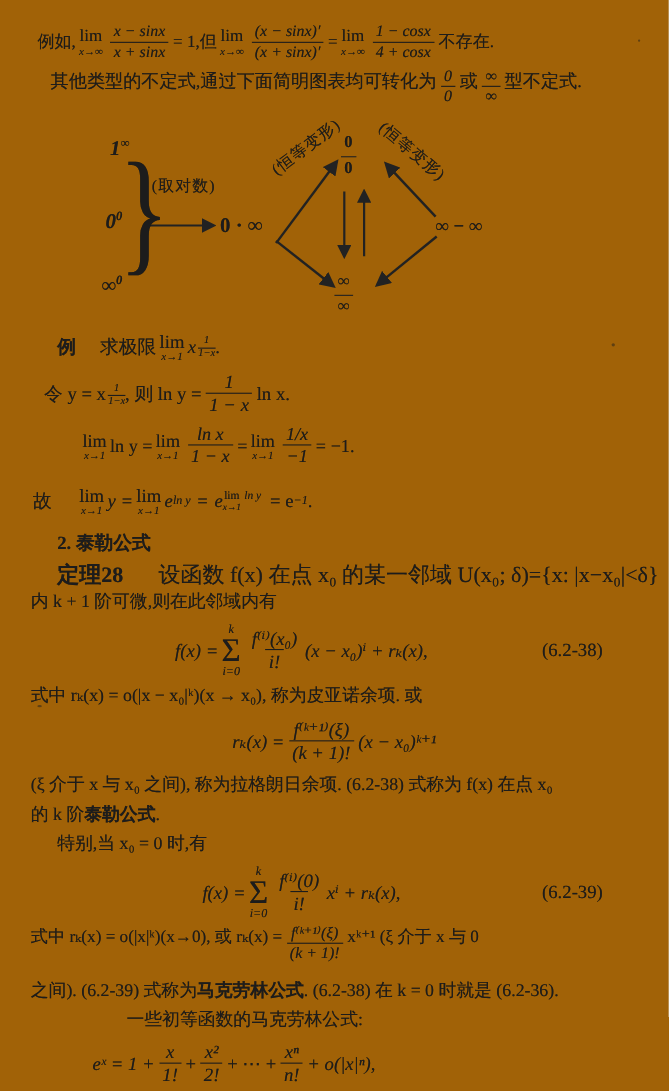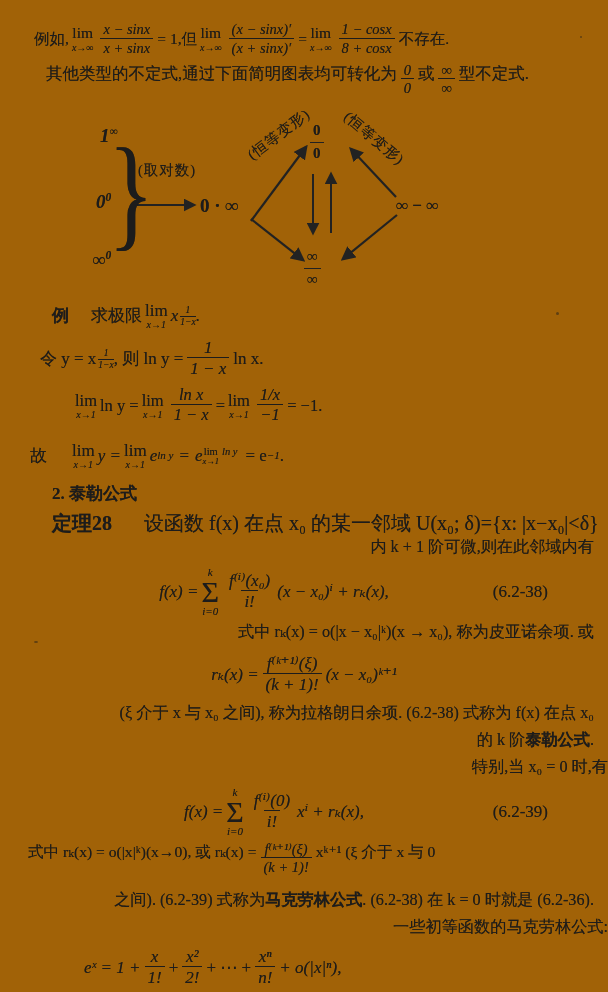--- a/index.html
+++ b/index.html
@@ -76,21 +76,21 @@
 
   .r-ex { padding-left:52px; height:40px; display:flex; align-items:center; white-space:nowrap; }
   .r-let { padding-left:40px; height:46px; display:flex; align-items:center; white-space:nowrap; }
   .r-chain { padding-left:72px; height:48px; display:flex; align-items:center;
              white-space:nowrap; font-size:16.5px; }
   .r-gu { padding-left:30px; height:52px; display:flex; align-items:center; white-space:nowrap; }
   .gap1 { width:22px; display:inline-block; }
 
   .r-h2 { padding-left:52px; height:27px; font-weight:bold; }
   .r-thm1 { padding-left:52px; height:27px; font-size:20px; white-space:nowrap; }
-  .r-line { height:27px; font-size:16.2px;text-align:right; }
+  .r-line { height:27px; font-size:16.2px; }
 
   .eqrow { position:relative; display:flex; align-items:center; justify-content:center;
            white-space:nowrap; }
   .eqrow .tag { position:absolute; right:60px; top:50%; transform:translateY(-50%);
                 font-style:normal; }
   .eq38 { height:58px; padding-right:60px; }
   .eqr  { height:54px; }
   .eq39 { height:58px; padding-right:60px; }
   .r-p39a { padding-left:28px; height:48px; display:flex; align-items:flex-start;
             white-space:nowrap; font-size:15.6px; }
@@ -126,21 +126,21 @@
       <span class="fn">(x − sinx)′</span>
       <span class="fd">(x + sinx)′</span>
     </span>
     <span>=</span>
     <span class="limb">
       <span class="ll">lim</span>
       <span class="ls">x→∞</span>
     </span>
     <span class="frac">
       <span class="fn">1 − cosx</span>
-      <span class="fd">8 + cosx</span>
+      <span class="fd">4 + cosx</span>
     </span>
     <span>不存在.</span>
   </div>
 
   <div class="r-p2">
     <span>其他类型的不定式,通过下面简明图表均可转化为</span>
     <span class="frac">
       <span class="fn">0</span>
       <span class="fd">0</span>
     </span>

